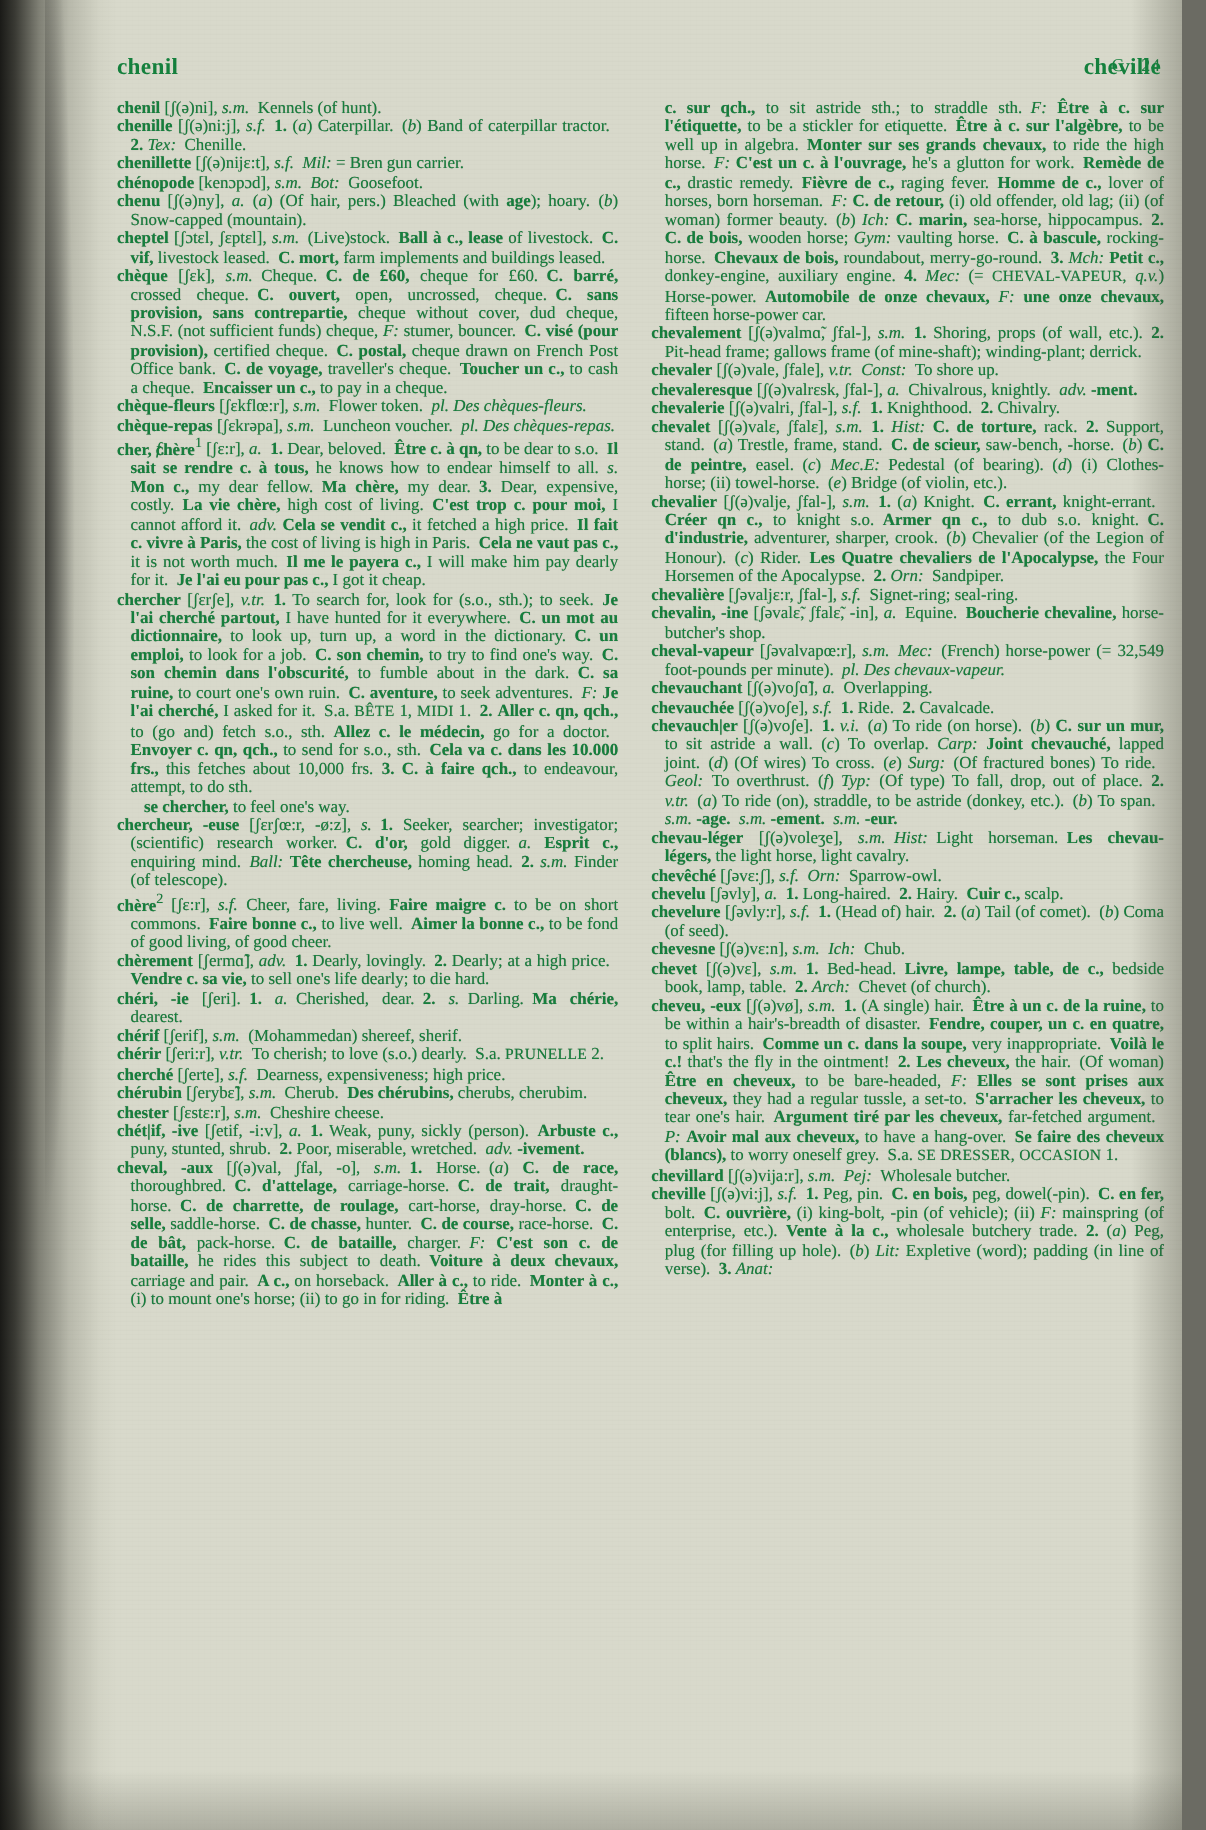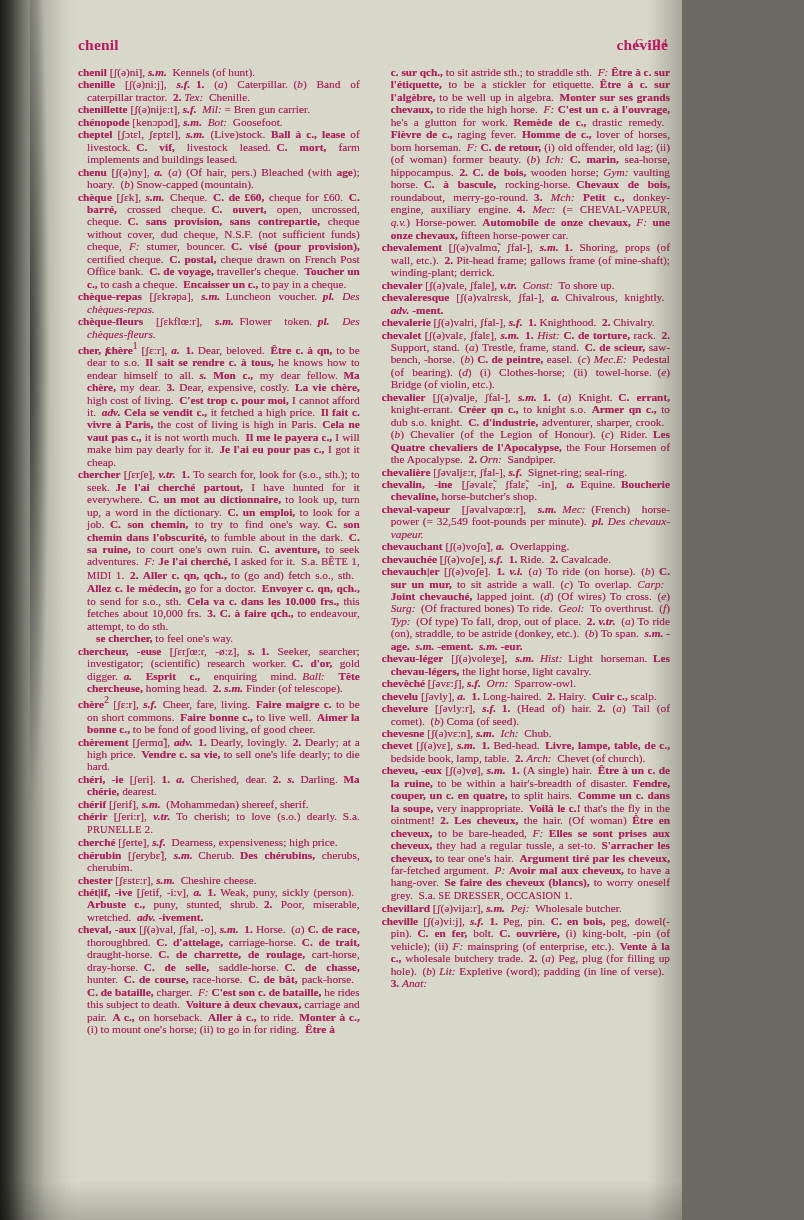--- a/index.html
+++ b/index.html
@@ -3,26 +3,26 @@
 <meta charset="utf-8">
 <title>Dictionary page scan</title>
 <style>
   html, body {
     margin: 0;
     padding: 0;
     background: #6b6b63;
   }
   #page {
     position: relative;
-    width: 682px;
+    width: 788px;
     height: 1220px;
     overflow: hidden;
     background: #d8d9cb;
     font-family: "Liberation Serif", "DejaVu Serif", serif;
-    color: #be185d;
+    color: #15803d;
   }
   
   #paper-tone {
     position: absolute;
     inset: 0;
     background:
       radial-gradient(ellipse 80% 60% at 55% 42%, rgba(255,255,250,0.55) 0%, rgba(255,255,250,0.0) 70%),
       linear-gradient(100deg, #c6c7b6 0%, #dcdccf 12%, #e2e2d6 45%, #dededl 70%, #d3d4c5 92%, #c0c1b0 100%);
     pointer-events: none;
   }
@@ -115,21 +115,21 @@
   .entry {
     margin: 0 0 0 0;
     padding: 0;
     text-indent: 0;
     padding-left: 9px;
   }
   .entry > .hw { margin-left: -9px; }
 
   
   .hw { font-weight: bold; }
-  .pos { font-style: italic; font-weight: bold; }
+  .pos { font-style: italic; font-weight: normal; }
   .fld { font-style: italic; }
   .num { font-weight: bold; }
   .lit { font-style: italic; }
   .b { font-weight: bold; }
   .sc { font-variant: small-caps; font-size: 10.4px; letter-spacing: 0.2px; }
   .subentry { padding-left: 18px; font-family: Liberation Serif, serif; }
 
   
   #columns { text-shadow: 0 0 0.45px rgba(30,30,25,0.45); }
 </style>
@@ -145,25 +145,25 @@
     <span class="center">C : 24</span>
     <span class="rh-side">cheville</span>
   </div>
 
   <div id="columns">
     <div class="column left" id="col-left">
         <p class="entry"><span class="hw">chenil</span> [ʃ(ə)ni], <span class="pos">s.m.</span> Kennels (of hunt).</p>
         <p class="entry"><span class="hw">chenille</span> [ʃ(ə)ni:j], <span class="pos">s.f.</span> <span class="num">1.</span> (<span class="lit">a</span>) Caterpillar. (<span class="lit">b</span>) Band of caterpillar tractor. <span class="num">2.</span> <span class="fld">Tex:</span> Chenille.</p>
         <p class="entry"><span class="hw">chenillette</span> [ʃ(ə)nijɛ:t], <span class="pos">s.f.</span> <span class="fld">Mil:</span> = Bren gun carrier.</p>
         <p class="entry"><span class="hw">chénopode</span> [kenɔpɔd], <span class="pos">s.m.</span> <span class="fld">Bot:</span> Goosefoot.</p>
+        <p class="entry"><span class="hw">chenu</span> [ʃ(ə)ny], <span class="pos">a.</span> (<span class="lit">a</span>) (Of hair, pers.) Bleached (with <span class="b">age</span>); hoary. (<span class="lit">b</span>) Snow-capped (mountain).</p>
         <p class="entry"><span class="hw">cheptel</span> [ʃɔtɛl, ʃɛptɛl], <span class="pos">s.m.</span> (Live)stock. <span class="b">Ball à c., lease</span> of livestock. <span class="b">C. vif,</span> livestock leased. <span class="b">C. mort,</span> farm implements and buildings leased.</p>
-        <p class="entry"><span class="hw">chenu</span> [ʃ(ə)ny], <span class="pos">a.</span> (<span class="lit">a</span>) (Of hair, pers.) Bleached (with <span class="b">age</span>); hoary. (<span class="lit">b</span>) Snow-capped (mountain).</p>
         <p class="entry"><span class="hw">chèque</span> [ʃɛk], <span class="pos">s.m.</span> Cheque. <span class="b">C. de £60,</span> cheque for £60. <span class="b">C. barré,</span> crossed cheque. <span class="b">C. ouvert,</span> open, uncrossed, cheque. <span class="b">C. sans provision, sans contrepartie,</span> cheque without cover, dud cheque, N.S.F. (not sufficient funds) cheque, <span class="fld">F:</span> stumer, bouncer. <span class="b">C. visé (pour provision),</span> certified cheque. <span class="b">C. postal,</span> cheque drawn on French Post Office bank. <span class="b">C. de voyage,</span> traveller's cheque. <span class="b">Toucher un c.,</span> to cash a cheque. <span class="b">Encaisser un c.,</span> to pay in a cheque.</p>
+        <p class="entry"><span class="hw">chèque-fleurs</span> [ʃɛkflœ:r], <span class="pos">s.m.</span> Flower token. <span class="pos">pl.</span> <span class="lit">Des chèques-fleurs.</span></p>
         <p class="entry"><span class="hw">chèque-repas</span> [ʃɛkrəpa], <span class="pos">s.m.</span> Luncheon voucher. <span class="pos">pl.</span> <span class="lit">Des chèques-repas.</span></p>
-        <p class="entry"><span class="hw">chèque-fleurs</span> [ʃɛkflœ:r], <span class="pos">s.m.</span> Flower token. <span class="pos">pl.</span> <span class="lit">Des chèques-fleurs.</span></p>
         <p class="entry"><span class="hw">cher,</span> <span class="pos">f.</span> <span class="hw">chère</span><sup>1</sup> [ʃɛ:r], <span class="pos">a.</span> <span class="num">1.</span> Dear, beloved. <span class="b">Être c. à qn,</span> to be dear to s.o. <span class="b">Il sait se rendre c. à tous,</span> he knows how to endear himself to all. <span class="pos">s.</span> <span class="b">Mon c.,</span> my dear fellow. <span class="b">Ma chère,</span> my dear. <span class="num">3.</span> Dear, expensive, costly. <span class="b">La vie chère,</span> high cost of living. <span class="b">C'est trop c. pour moi,</span> I cannot afford it. <span class="pos">adv.</span> <span class="b">Cela se vendit c.,</span> it fetched a high price. <span class="b">Il fait c. vivre à Paris,</span> the cost of living is high in Paris. <span class="b">Cela ne vaut pas c.,</span> it is not worth much. <span class="b">Il me le payera c.,</span> I will make him pay dearly for it. <span class="b">Je l'ai eu pour pas c.,</span> I got it cheap.</p>
         <p class="entry"><span class="hw">chercher</span> [ʃɛrʃe], <span class="pos">v.tr.</span> <span class="num">1.</span> To search for, look for (s.o., sth.); to seek. <span class="b">Je l'ai cherché partout,</span> I have hunted for it everywhere. <span class="b">C. un mot au dictionnaire,</span> to look up, turn up, a word in the dictionary. <span class="b">C. un emploi,</span> to look for a job. <span class="b">C. son chemin,</span> to try to find one's way. <span class="b">C. son chemin dans l'obscurité,</span> to fumble about in the dark. <span class="b">C. sa ruine,</span> to court one's own ruin. <span class="b">C. aventure,</span> to seek adventures. <span class="fld">F:</span> <span class="b">Je l'ai cherché,</span> I asked for it. S.a. <span class="sc">BÊTE</span> 1, <span class="sc">MIDI</span> 1. <span class="num">2.</span> <span class="b">Aller c. qn, qch.,</span> to (go and) fetch s.o., sth. <span class="b">Allez c. le médecin,</span> go for a doctor. <span class="b">Envoyer c. qn, qch.,</span> to send for s.o., sth. <span class="b">Cela va c. dans les 10.000 frs.,</span> this fetches about 10,000 frs. <span class="num">3.</span> <span class="b">C. à faire qch.,</span> to endeavour, attempt, to do sth.</p>
         <p class="entry subentry"><span class="b">se chercher,</span> to feel one's way.</p>
         <p class="entry"><span class="hw">chercheur, -euse</span> [ʃɛrʃœ:r, -ø:z], <span class="pos">s.</span> <span class="num">1.</span> Seeker, searcher; investigator; (scientific) research worker. <span class="b">C. d'or,</span> gold digger. <span class="pos">a.</span> <span class="b">Esprit c.,</span> enquiring mind. <span class="fld">Ball:</span> <span class="b">Tête chercheuse,</span> homing head. <span class="num">2.</span> <span class="pos">s.m.</span> Finder (of telescope).</p>
         <p class="entry"><span class="hw">chère</span><sup>2</sup> [ʃɛ:r], <span class="pos">s.f.</span> Cheer, fare, living. <span class="b">Faire maigre c.</span> to be on short commons. <span class="b">Faire bonne c.,</span> to live well. <span class="b">Aimer la bonne c.,</span> to be fond of good living, of good cheer.</p>
         <p class="entry"><span class="hw">chèrement</span> [ʃermɑ̃], <span class="pos">adv.</span> <span class="num">1.</span> Dearly, lovingly. <span class="num">2.</span> Dearly; at a high price. <span class="b">Vendre c. sa vie,</span> to sell one's life dearly; to die hard.</p>
         <p class="entry"><span class="hw">chéri, -ie</span> [ʃeri]. <span class="num">1.</span> <span class="pos">a.</span> Cherished, dear. <span class="num">2.</span> <span class="pos">s.</span> Darling. <span class="b">Ma chérie,</span> dearest.</p>
         <p class="entry"><span class="hw">chérif</span> [ʃerif], <span class="pos">s.m.</span> (Mohammedan) shereef, sherif.</p>
         <p class="entry"><span class="hw">chérir</span> [ʃeri:r], <span class="pos">v.tr.</span> To cherish; to love (s.o.) dearly. S.a. <span class="sc">PRUNELLE</span> 2.</p>
         <p class="entry"><span class="hw">cherché</span> [ʃerte], <span class="pos">s.f.</span> Dearness, expensiveness; high price.</p>

